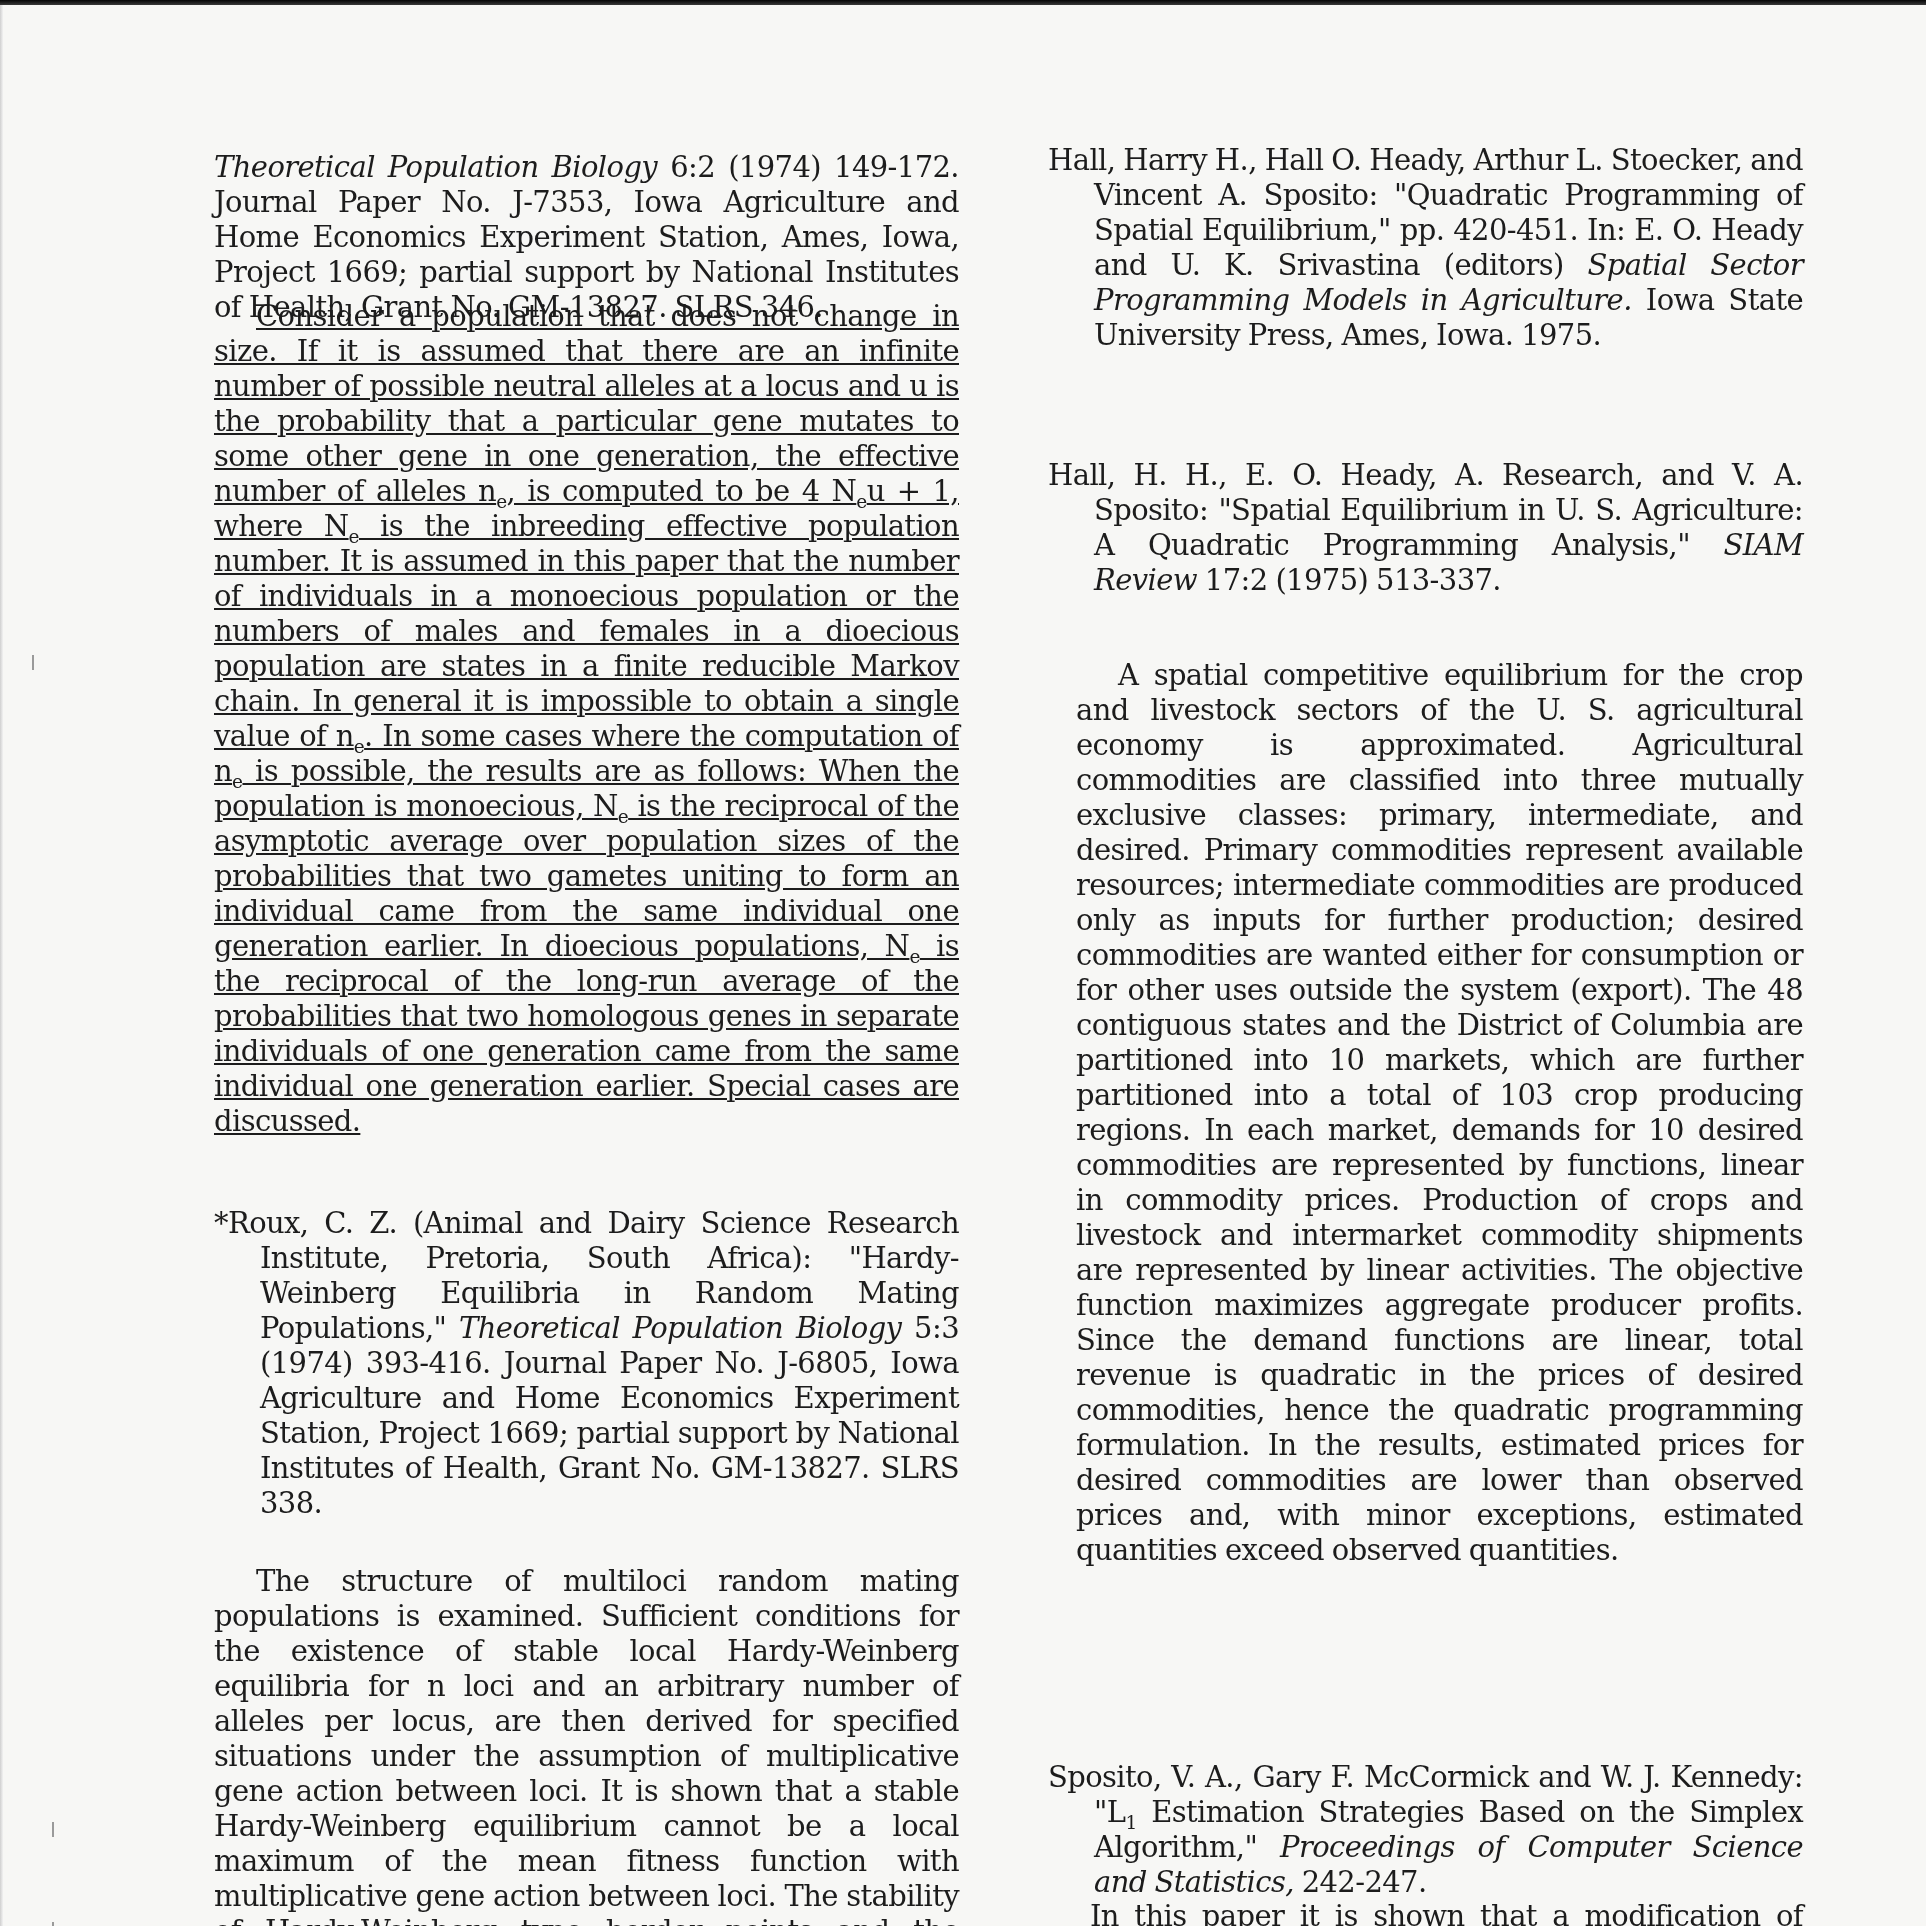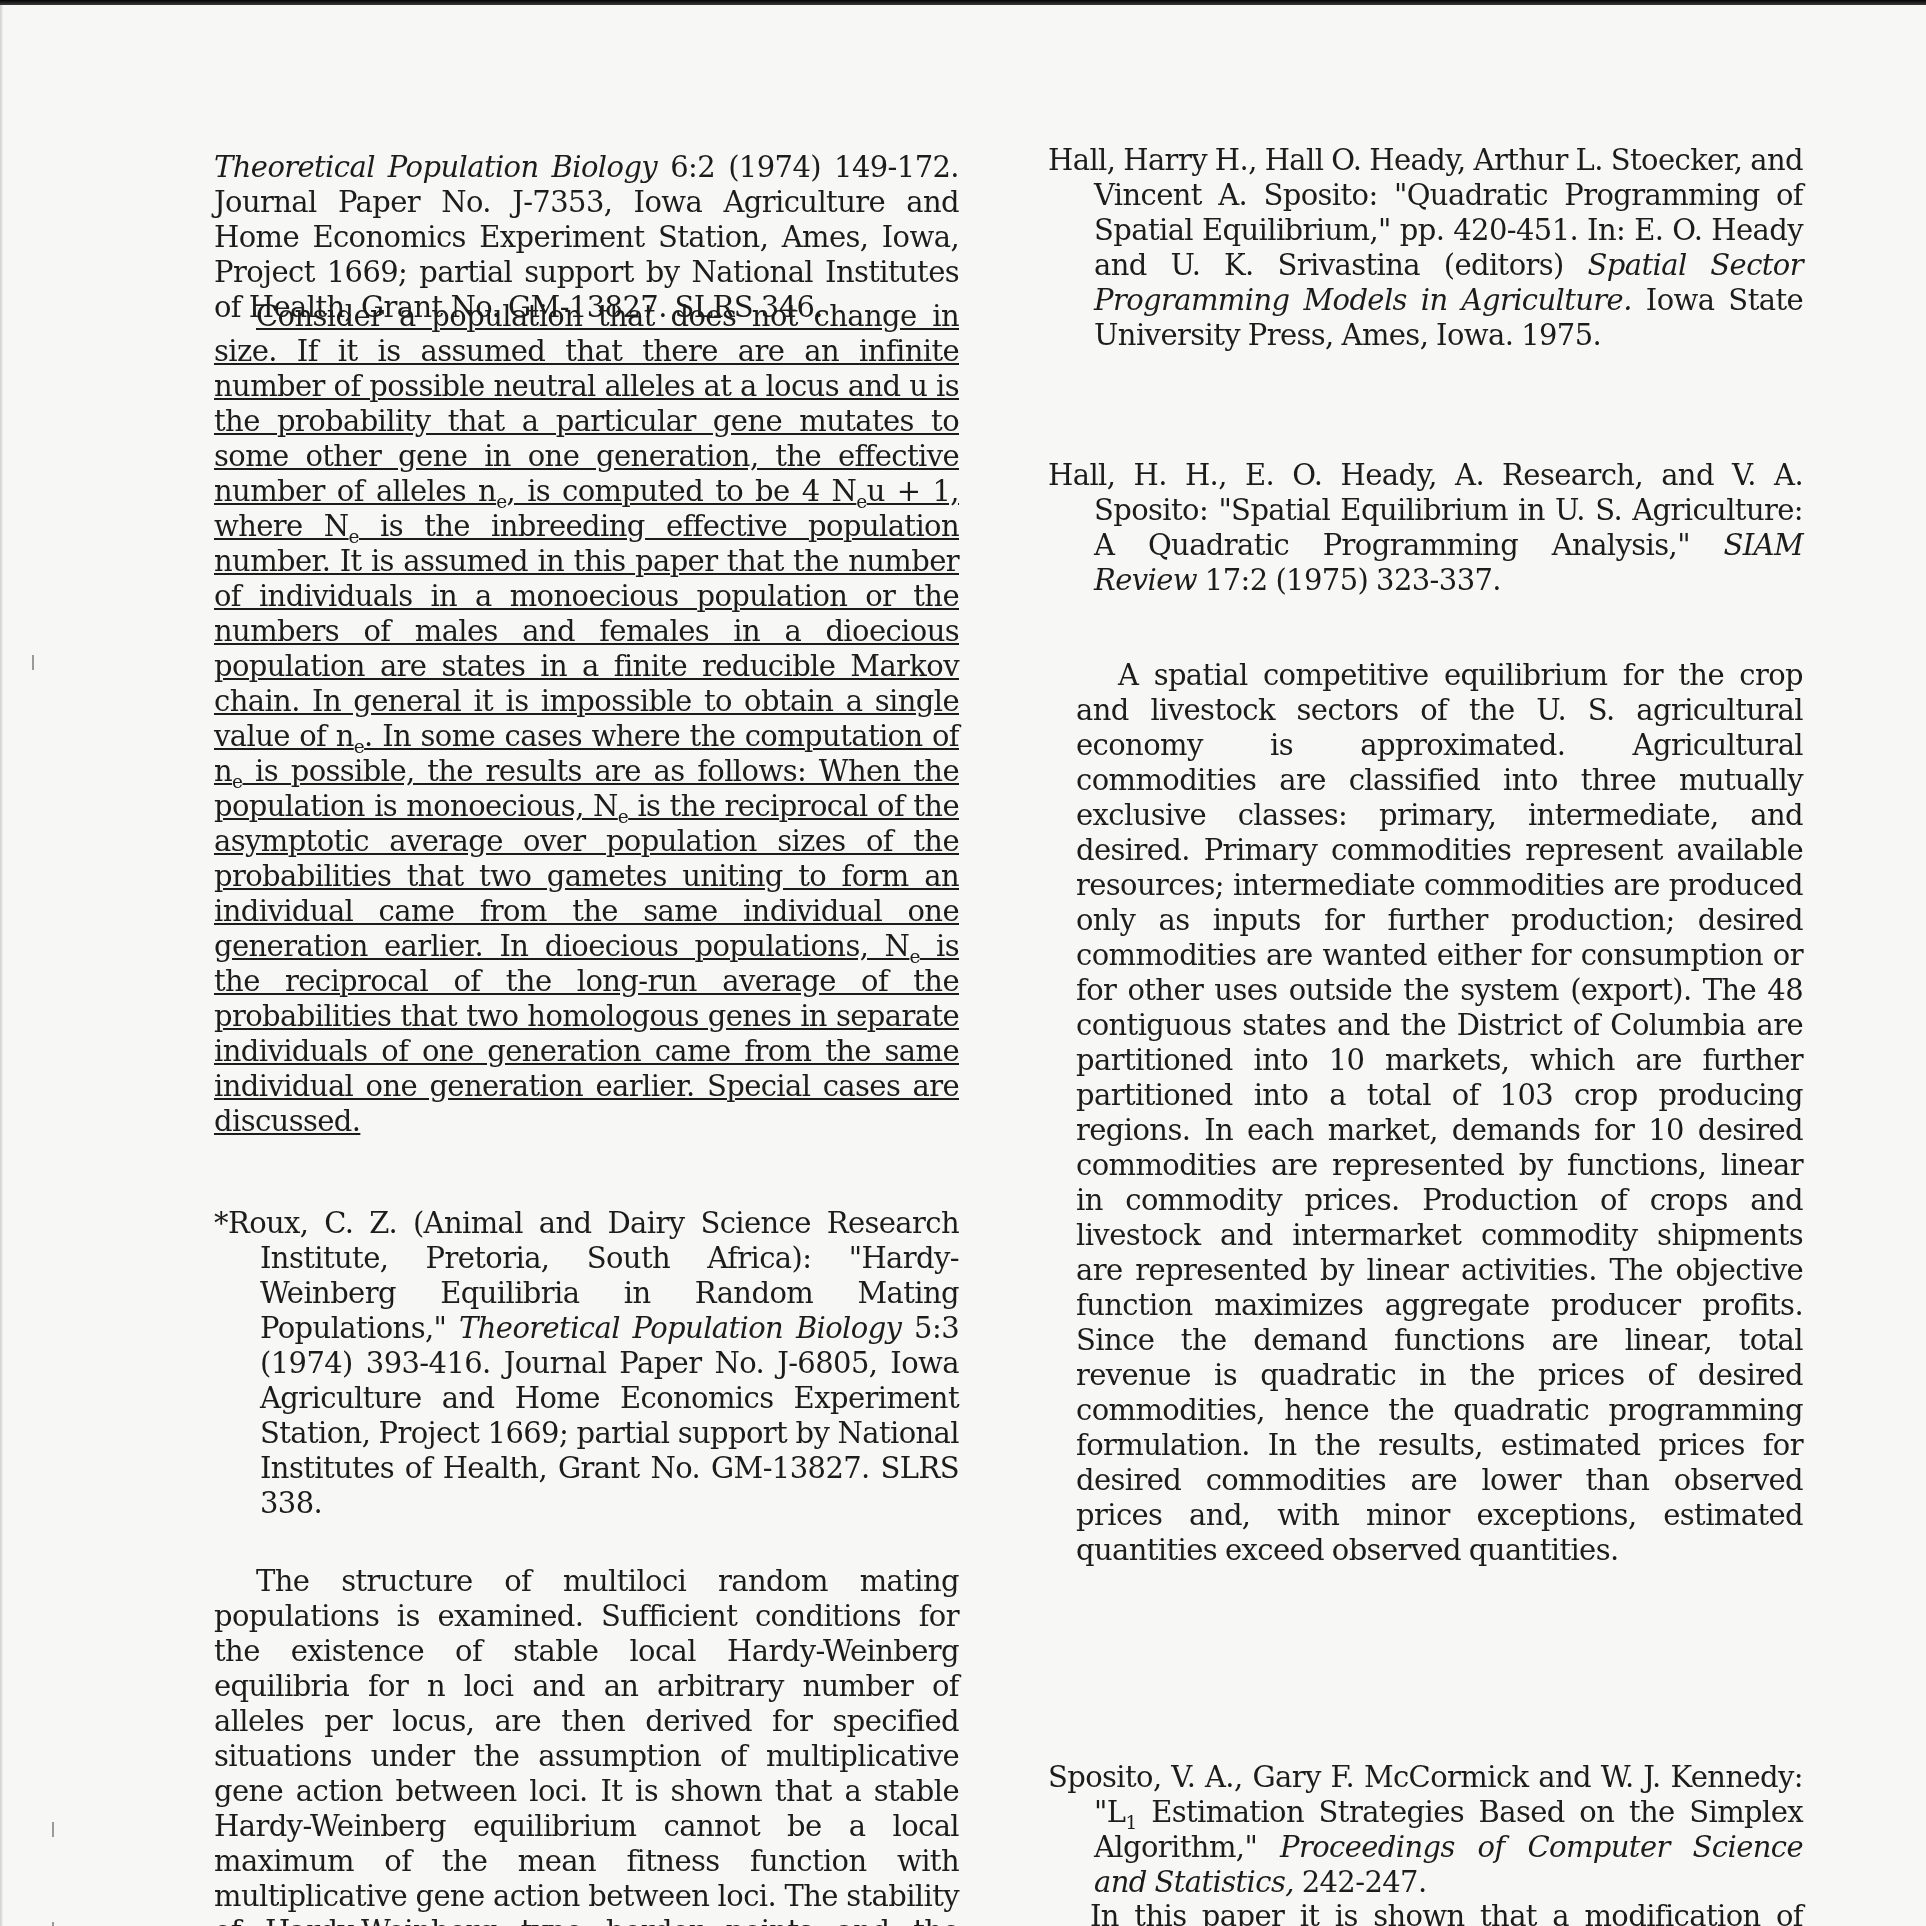--- a/index.html
+++ b/index.html
@@ -70,21 +70,21 @@
   </div>
 </div>
 
 <div class="col col-right">
 
   <div class="block cite" style="top:143px;">
     <span>Hall, Harry H., Hall O. Heady, Arthur L. Stoecker, and </span><b>Vincent A. Sposito:</b><span> "Quadratic Programming of Spatial Equilibrium," pp. 420-451. In: E. O. Heady and U. K. Srivastina (editors) </span><i>Spatial Sector Programming Models in Agriculture.</i><span> Iowa State University Press, Ames, Iowa. 1975.</span>
   </div>
 
   <div class="block cite" style="top:458px;">
-    <span>Hall, H. H., E. O. Heady, A. Research, and </span><b>V. A. Sposito:</b><span> "Spatial Equilibrium in U. S. Agriculture: A Quadratic Programming Analysis," </span><i>SIAM Review</i><span> 17:2 (1975) 323-337.</span>
+    <span>Hall, H. H., E. O. Heady, A. Research, and </span><b>V. A. Sposito:</b><span> "Spatial Equilibrium in U. S. Agriculture: A Quadratic Programming Analysis," </span><i>SIAM Review</i><span> 17:2 (1975) 513-337.</span>
   </div>
 
   <div class="block abstract" style="top:658px;margin-left:28px;">
     <p>A spatial competitive equilibrium for the crop and livestock sectors of the U. S. agricultural economy is approximated. Agricultural commodities are classified into three mutually exclusive classes: primary, intermediate, and desired. Primary commodities represent available resources; intermediate commodities are produced only as inputs for further production; desired commodities are wanted either for consumption or for other uses outside the system (export). The 48 contiguous states and the District of Columbia are partitioned into 10 markets, which are further partitioned into a total of 103 crop producing regions. In each market, demands for 10 desired commodities are represented by functions, linear in commodity prices. Production of crops and livestock and intermarket commodity shipments are represented by linear activities. The objective function maximizes aggregate producer profits. Since the demand functions are linear, total revenue is quadratic in the prices of desired commodities, hence the quadratic programming formulation. In the results, estimated prices for desired commodities are lower than observed prices and, with minor exceptions, estimated quantities exceed observed quantities.</p>
   </div>
 
   <div class="block cite" style="top:1716px;margin-top:44px;">
     <b>Sposito, V. A., Gary F. McCormick and W. J. Kennedy:</b><span> "L</span><sub>1</sub><span> Estimation Strategies Based on the Simplex Algorithm," </span><i>Proceedings of Computer Science and Statistics,</i><span> 242-247.</span>
   </div>
 

